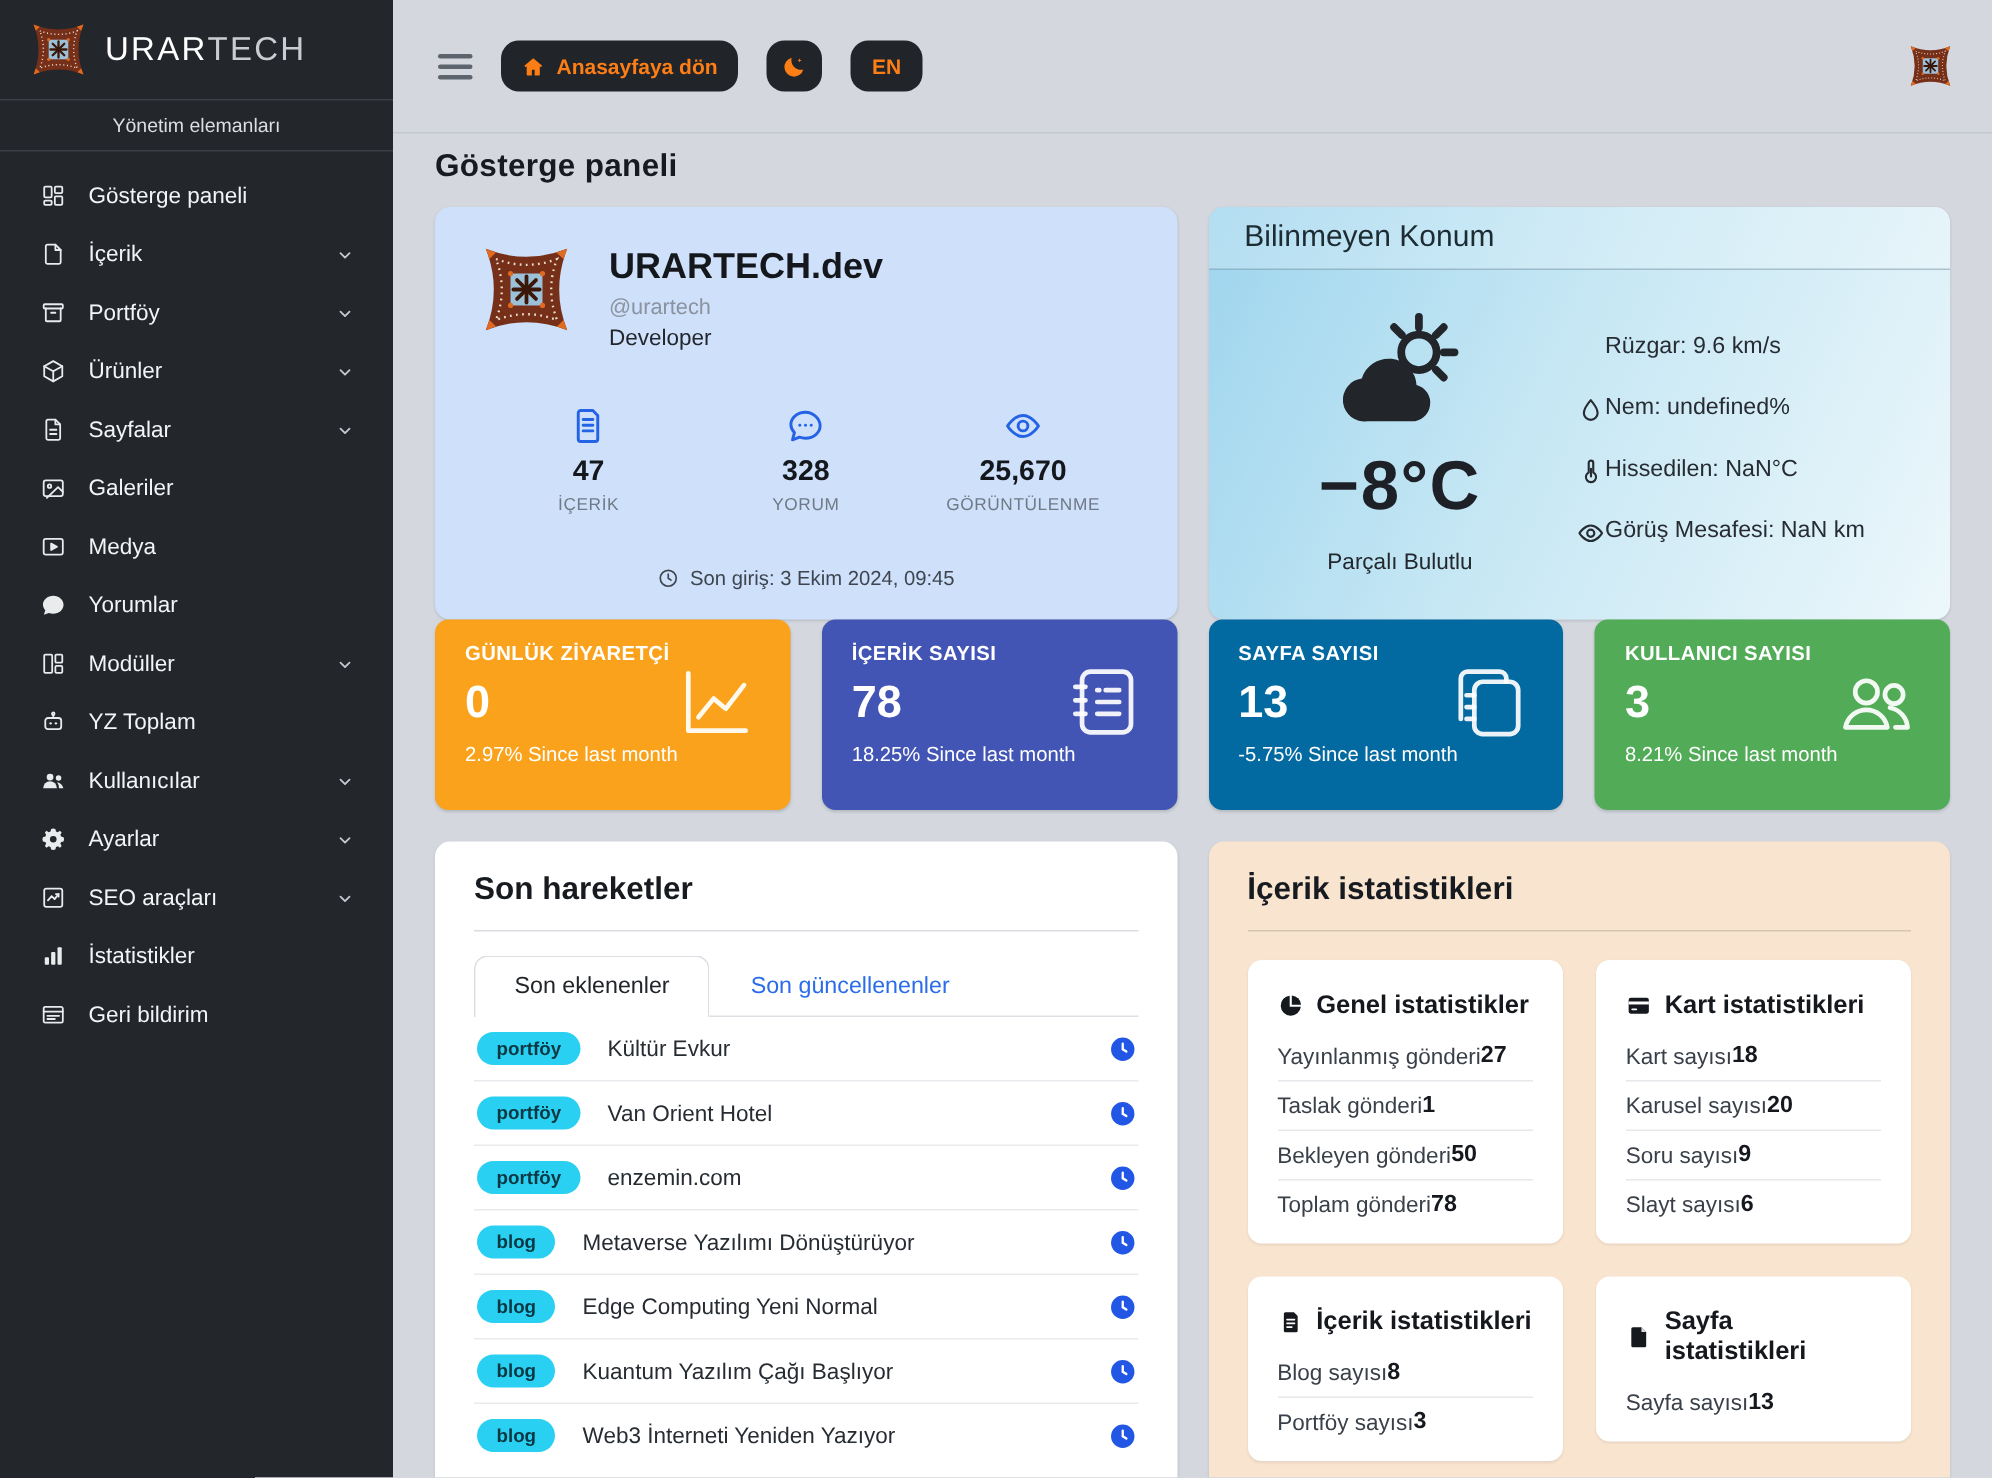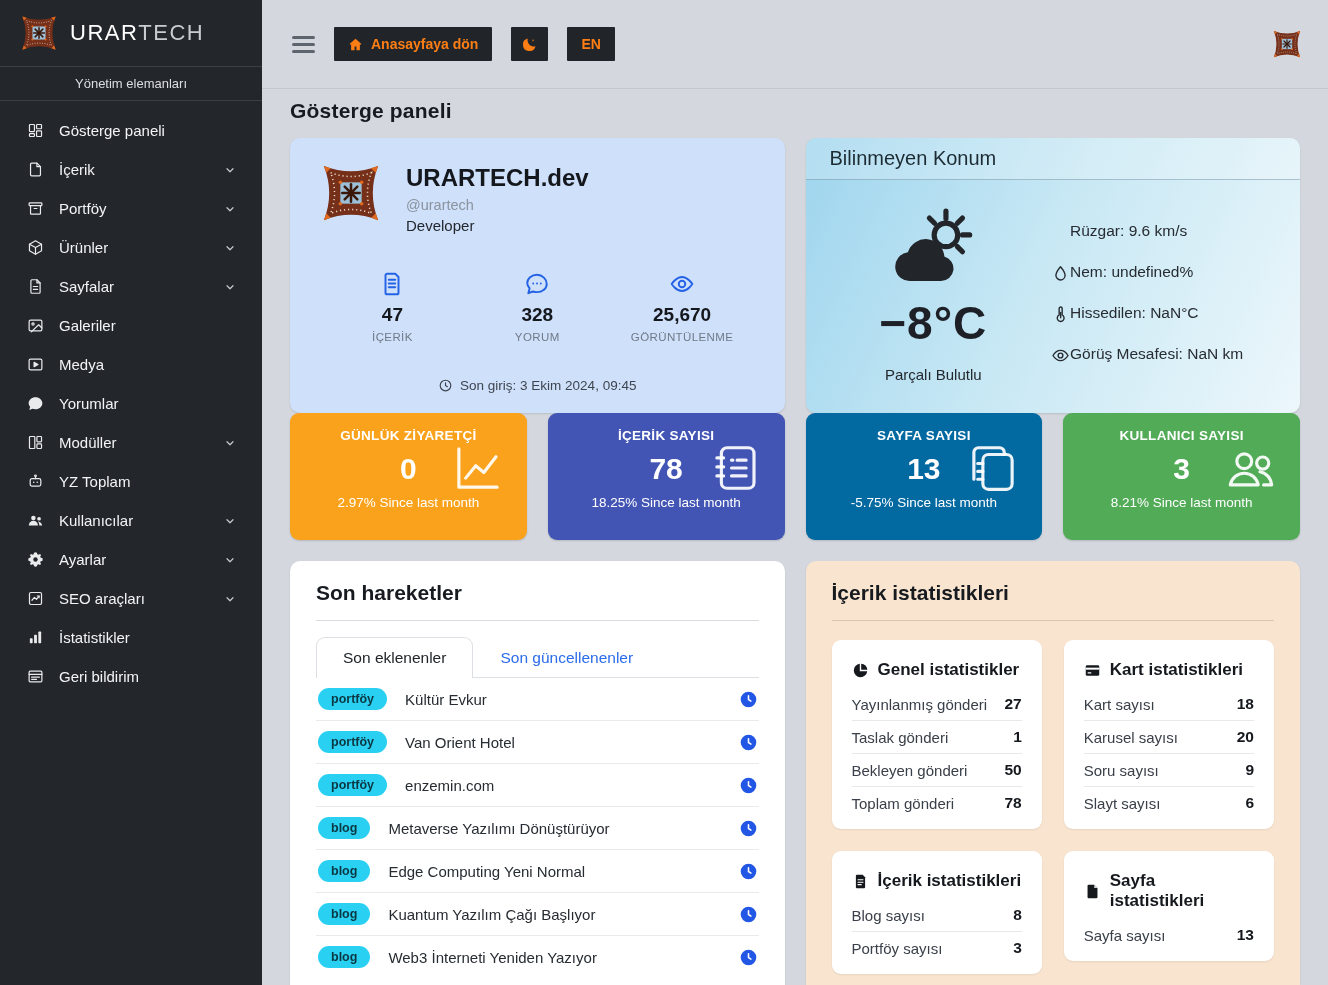--- a/index.html
+++ b/index.html
@@ -25,21 +25,21 @@
   .side-icon svg{width:17px;height:17px;}
   .side-label{flex:1;white-space:nowrap;}
   .chev{width:12px;height:12px;color:#c7cbd0;flex:none;}
   .chev svg{width:12px;height:12px;}
 
   
   .main{flex:1;display:flex;flex-direction:column;min-width:0;}
   .topbar{height:88px;display:flex;align-items:center;padding:0 26px 0 30px;gap:19px;flex:none;}
   .hamburger{display:flex;flex-direction:column;gap:4px;width:23px;cursor:pointer;}
   .hamburger i{height:3px;background:#5d646d;border-radius:2px;display:block;}
-  .dark-btn{background:#212529;color:#fd7e14;border:none;border-radius:1px;height:34px;display:flex;align-items:center;gap:8px;padding:0 14px;font-size:14px;font-weight:700;font-family:inherit;cursor:pointer;}
+  .dark-btn{background:#212529;color:#fd7e14;border:none;border-radius:12px;height:34px;display:flex;align-items:center;gap:8px;padding:0 14px;font-size:14px;font-weight:700;font-family:inherit;cursor:pointer;}
   .dark-btn .btn-ic svg{width:15px;height:15px;}
   .dark-btn.sq{padding:0 10px;}
   .dark-btn.sq .btn-ic svg{width:17px;height:17px;}
   .top-logo{margin-left:auto;}
   .top-logo svg{width:30px;height:30px;}
 
   
   .content{flex:1;border-top:1px solid #c3c8cf;padding:0 28px;overflow:hidden;}
   h1{font-size:21px;font-weight:600;color:#171b20;margin:10px 0 15px;letter-spacing:.2px;}
   .grid{display:grid;gap:21px;}
@@ -73,21 +73,21 @@
   .weather-left{width:46%;display:flex;flex-direction:column;align-items:center;justify-content:center;color:#22262b;}
   .weather-left .w-icon svg{width:104px;height:92px;}
   .weather-temp{font-size:46px;font-weight:700;color:#1d2127;margin:0 0 16px;letter-spacing:1px;}
   .weather-cond{font-size:15px;color:#23282e;}
   .weather-right{flex:1;display:flex;flex-direction:column;justify-content:center;gap:21px;padding-left:16px;}
   .wdetail{display:flex;font-size:15.5px;color:#272c33;align-items:flex-start;max-width:250px;}
   .wdetail .wd-icon{flex:none;}
   .wdetail .wd-icon svg{width:19px;height:19px;margin-top:1px;}
 
   
-  .stat-card{border-radius:9px;color:#fff;padding:15px 20px;position:relative;height:127px;box-shadow:0 1px 2px rgba(20,30,40,.16);text-align:center;}
+  .stat-card{border-radius:9px;color:#fff;padding:15px 20px;position:relative;height:127px;box-shadow:0 1px 2px rgba(20,30,40,.16);}
   .stat-label{font-size:13.5px;font-weight:700;letter-spacing:.3px;}
   .stat-value{font-size:30px;font-weight:700;margin-top:9px;}
   .stat-change{font-size:13.5px;margin-top:9px;}
   .stat-icon{position:absolute;right:22px;top:28px;color:rgba(255,255,255,.92);}
   .stat-icon svg{width:54px;height:54px;}
 
   
   .panel{background:#fff;border-radius:10px;padding:20px 26px;box-shadow:0 1px 2px rgba(20,30,40,.12);}
   .panel-title{font-size:21px;font-weight:600;color:#171b20;}
   .panel hr{border:0;border-top:1px solid #d9dce0;margin:15px 0 0;}
@@ -102,21 +102,21 @@
   .act-title{font-size:15px;color:#272c32;flex:1;}
   .act-clock svg{width:17px;height:17px;}
 
   
   .cstats-card{background:#f8e4cf;}
   .cstats-card hr{border-top:1px solid #d8c5b0;}
   .cstats-grid{display:grid;grid-template-columns:1fr 1fr;gap:22px;margin-top:19px;align-items:start;}
   .sub-card{background:#fff;border-radius:9px;padding:14px 20px 10px;box-shadow:0 1px 2px rgba(20,30,40,.08);}
   .sub-head{display:flex;align-items:center;gap:9px;font-size:17px;font-weight:600;color:#15181d;margin:6px 0 8px;}
   .sub-head .sub-ic svg{width:17px;height:17px;}
-  .sub-row{display:flex;justify-content:space-between;align-items:center;padding:7px 0;border-bottom:1px solid #e6e8eb;font-size:15px;color:#3a4049;}
+  .sub-row{display:flex;align-items:center;padding:7px 0;border-bottom:1px solid #e6e8eb;font-size:15px;color:#3a4049;}
   .sub-row:last-child{border-bottom:none;}
   .sub-val{font-weight:700;color:#15181d;font-size:15.5px;}
 </style>
 </head>
 <body>
 
 <aside class="sidebar">
   <div class="brand">
     <span class="brand-logo">
         <svg viewBox="0 0 64 64">

